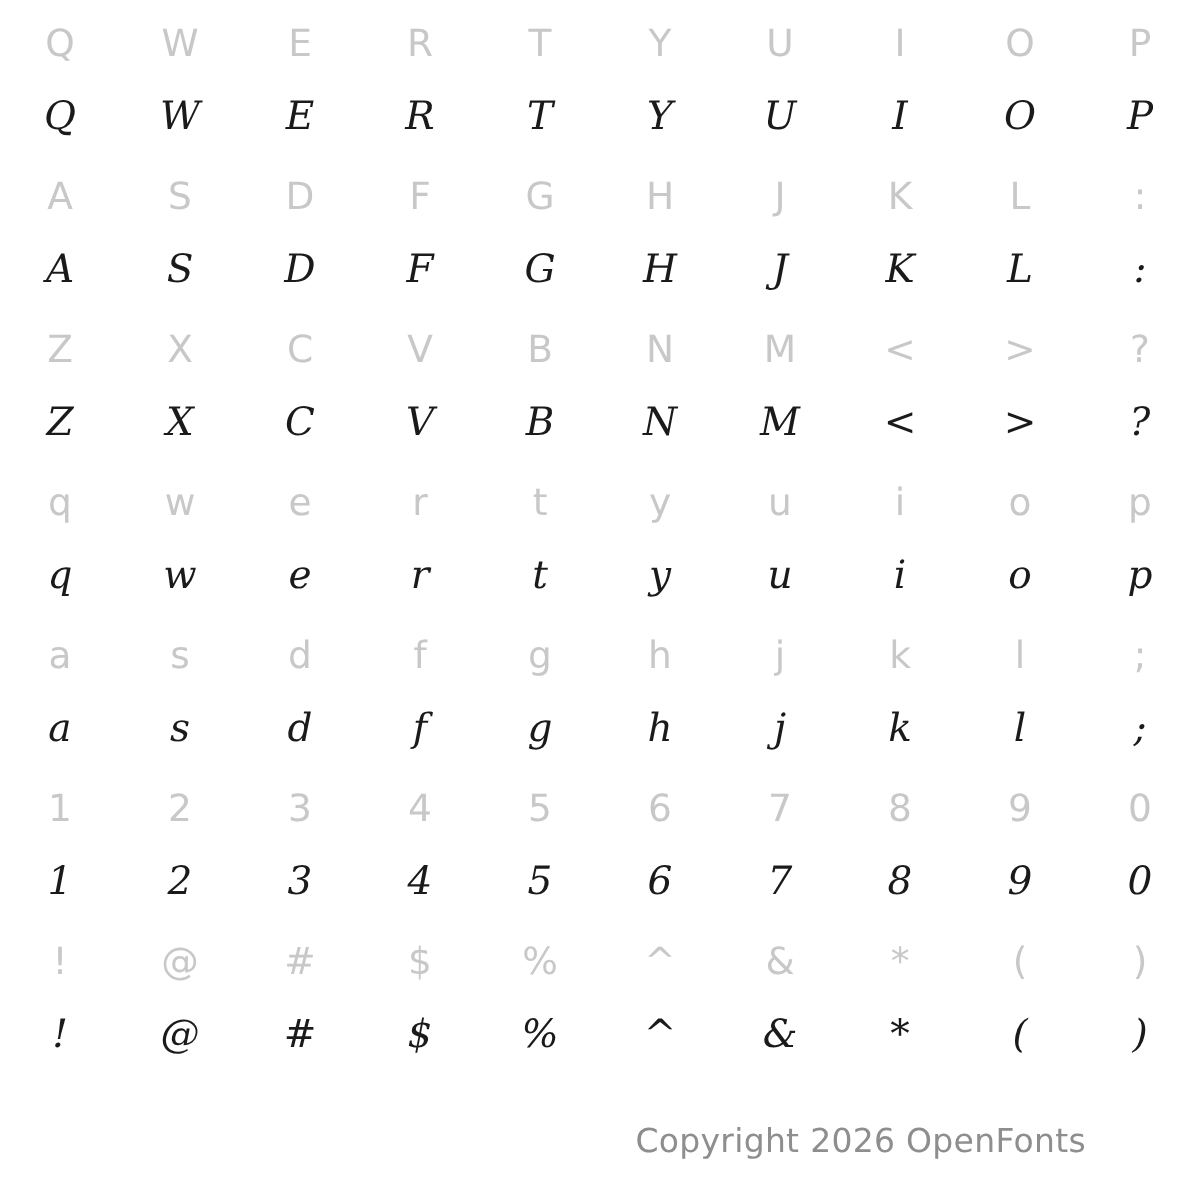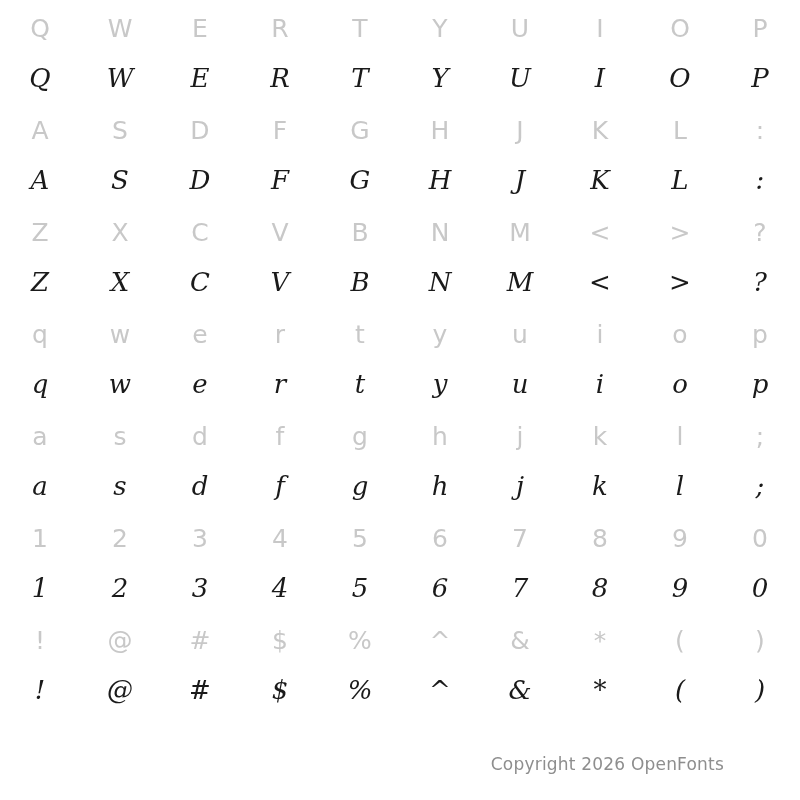--- a/index.html
+++ b/index.html
@@ -66,21 +66,21 @@
   }
   .footer {
     position: absolute;
     left: 0;
     right: 0;
     bottom: 26px;
     text-align: right;
     padding-right: 76px;
     color: #8e8e8e;
     font-family: "DejaVu Sans", sans-serif;
-    font-size: 17px;
+    font-size: 22px;
     letter-spacing: 0.2px;
   }
 </style>
 </head>
 <body>
 
 <div id="sheet">
 
   <div class="grid" id="glyph-grid">
       <div class="row row-ref">

